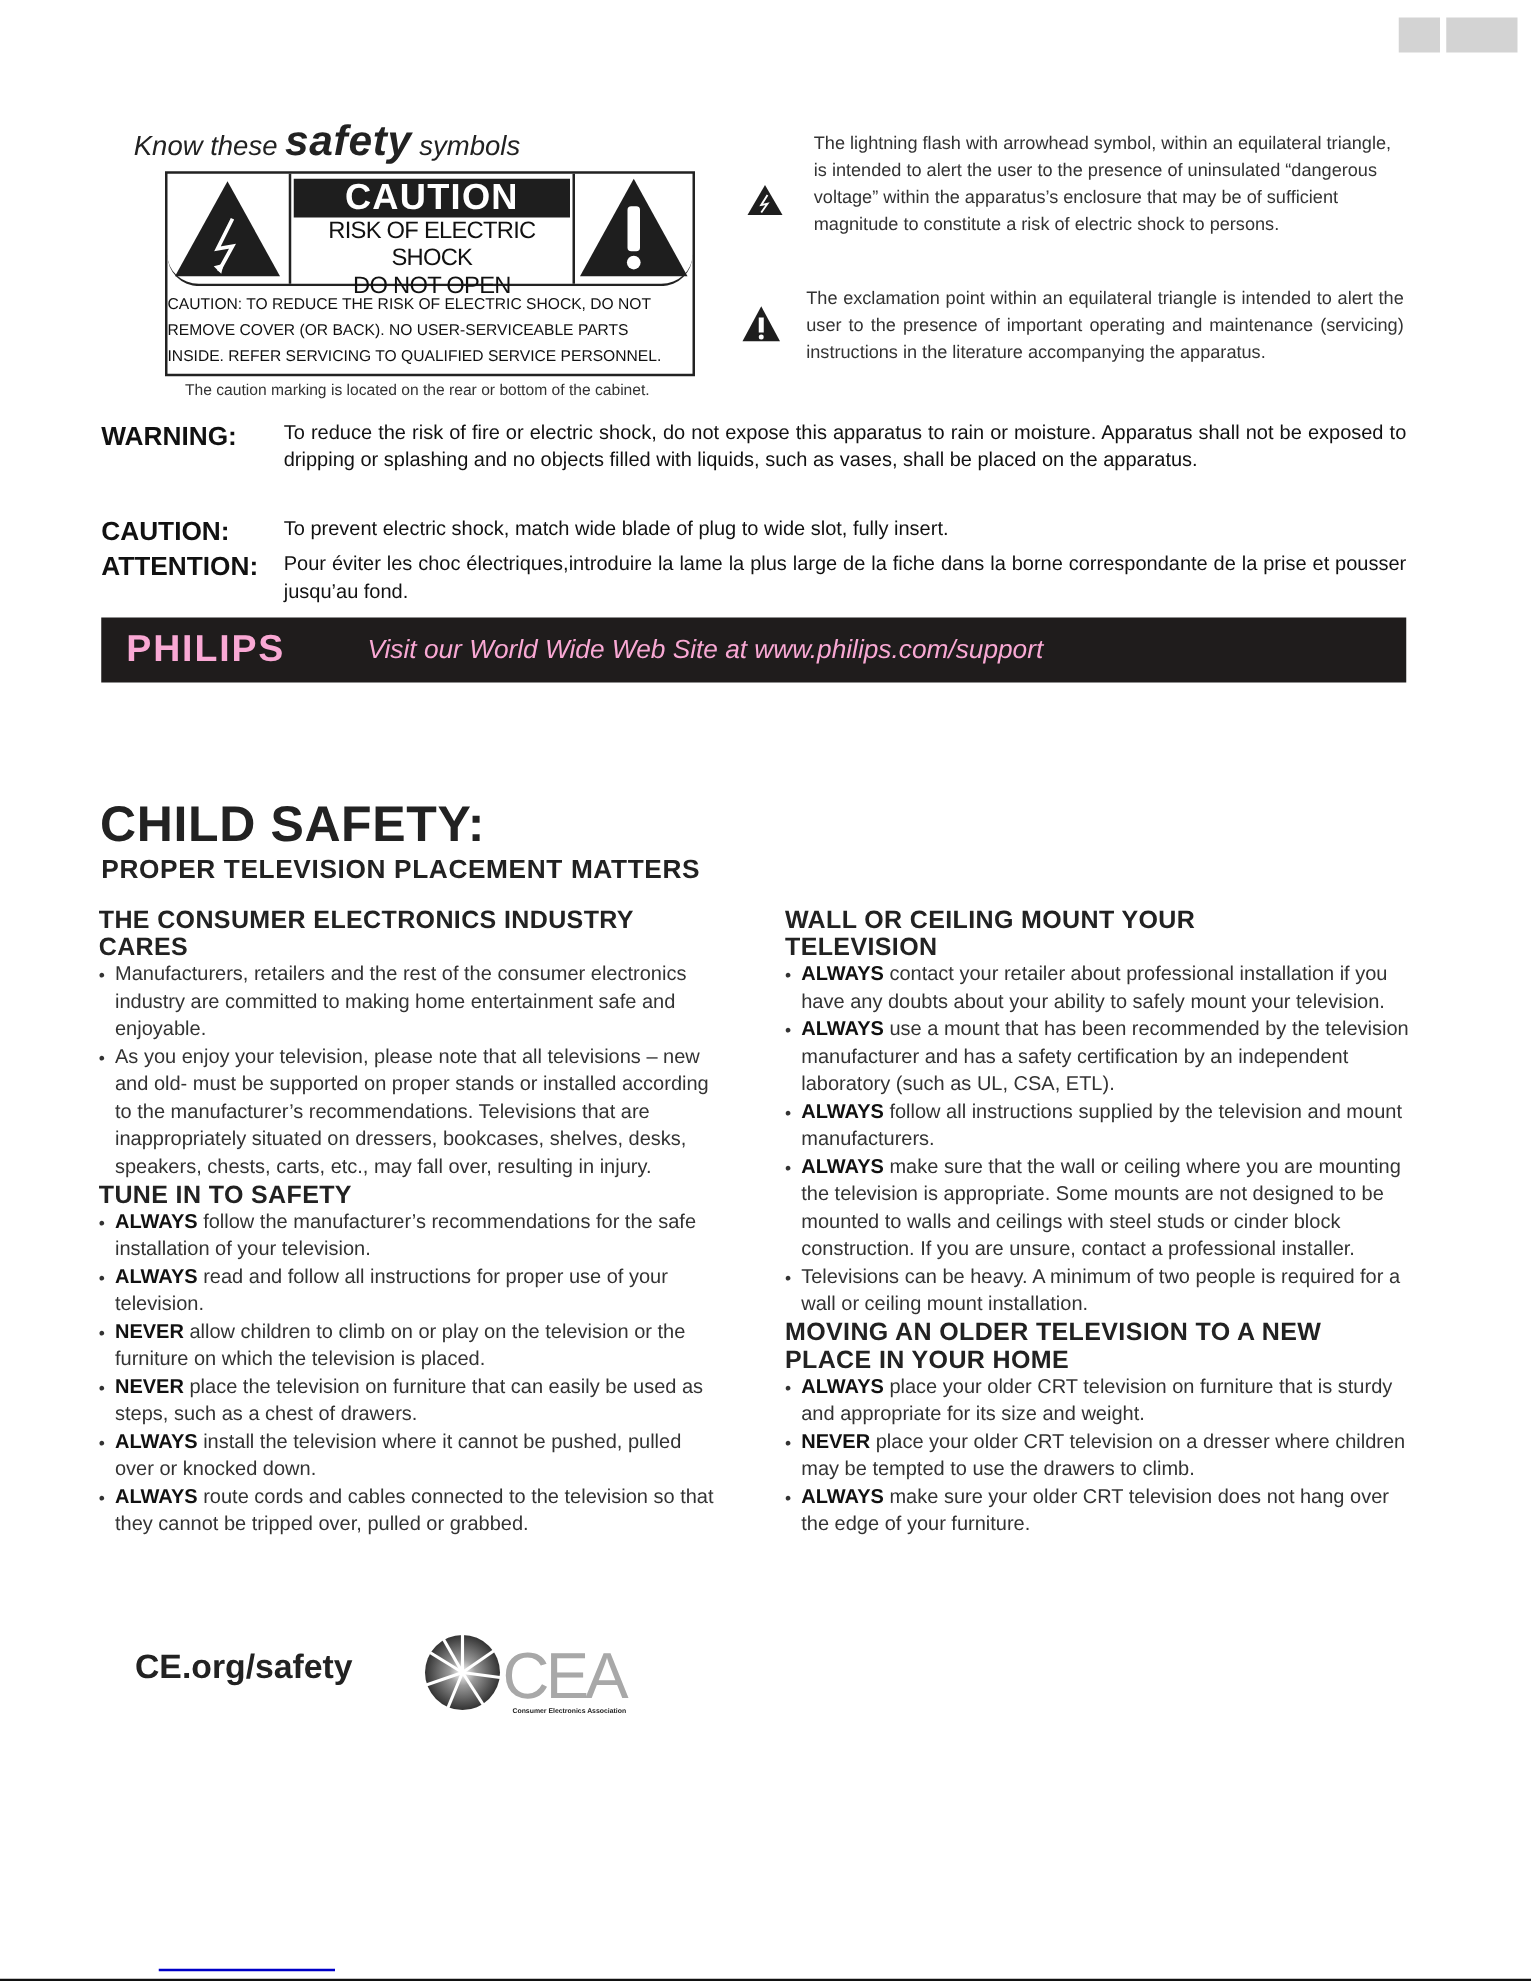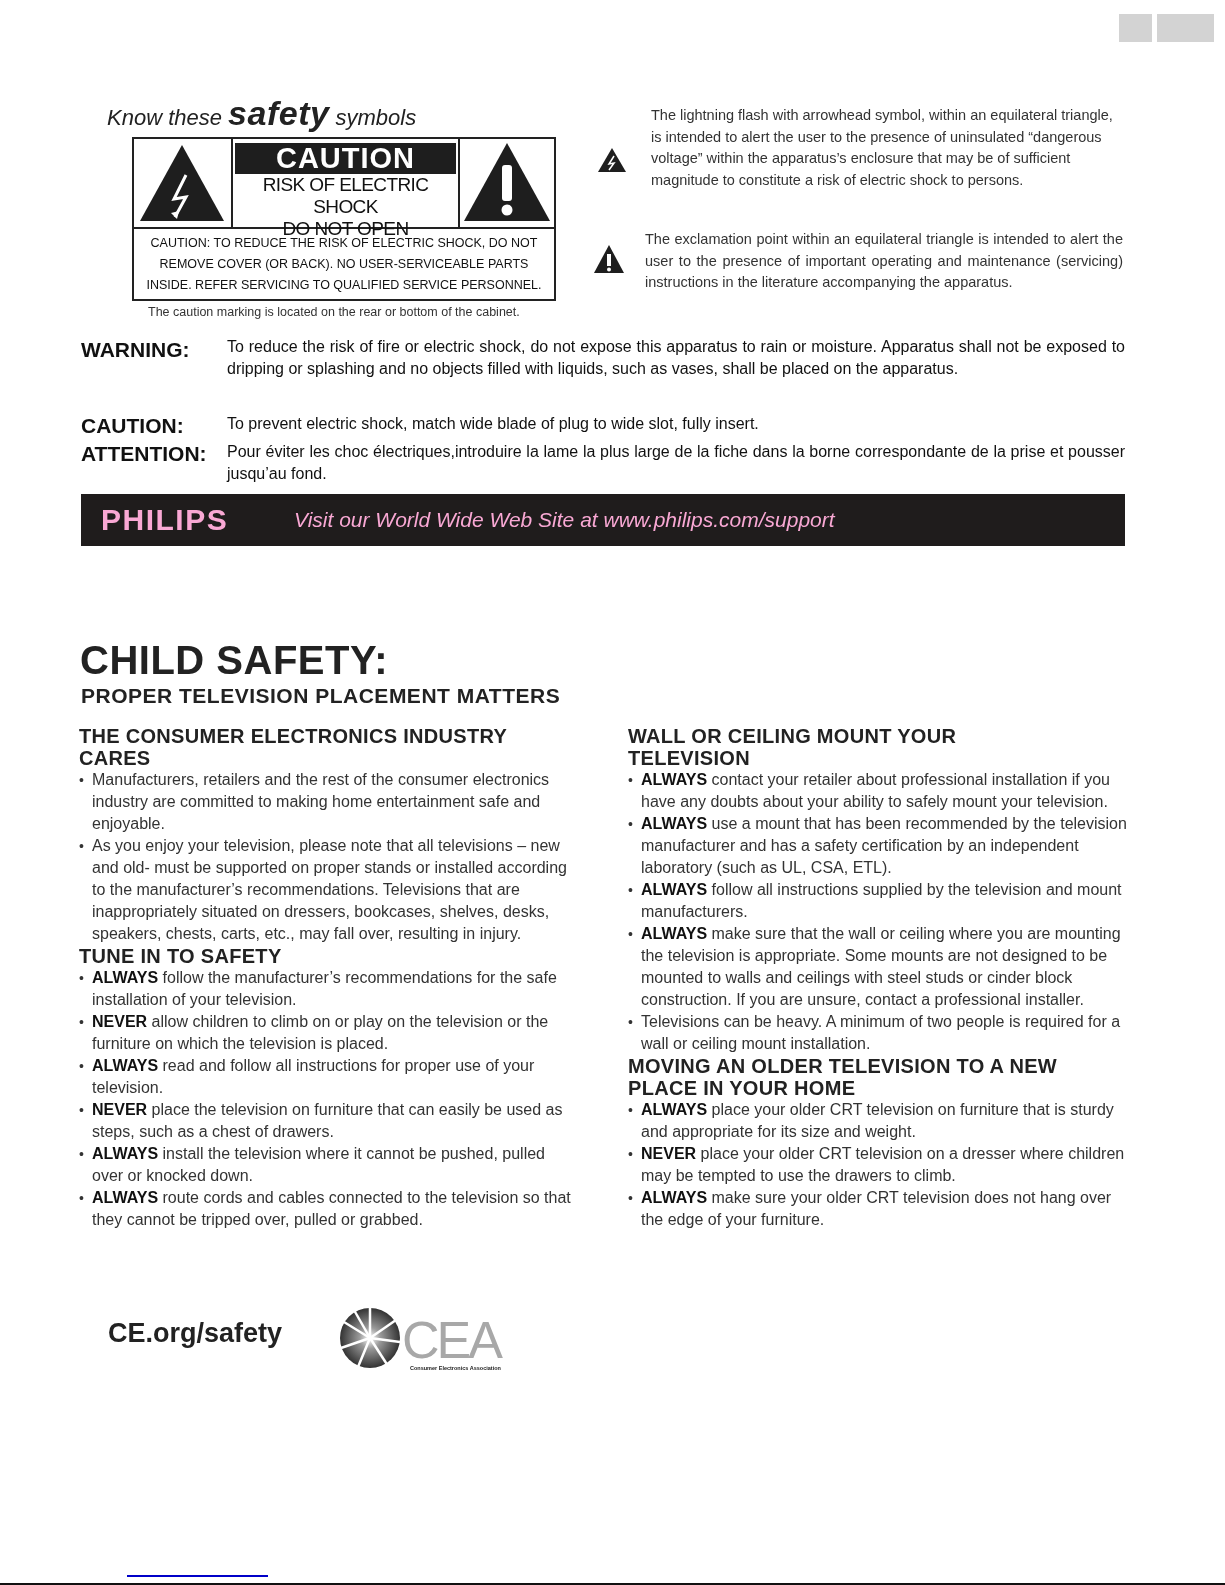--- a/index.html
+++ b/index.html
@@ -9,27 +9,27 @@
   .abs { position: absolute; }
 
   
   .pgtab { position: absolute; top: 14px; height: 28px; background: #d3d3d3; }
 
   
   .know { left: 107px; top: 94px; font-size: 22px; font-style: italic; color: #222; white-space: nowrap; }
   .know .big { font-size: 34px; font-weight: bold; font-style: italic; letter-spacing: 0.5px; }
 
   .cbox { left: 132px; top: 137px; width: 424px; height: 164px; border: 2px solid #222; box-sizing: border-box; }
-  .cbox .toprow { position: absolute; left: 0; top: 0; width: 100%; height: 88px; border-bottom: 2px solid #222; }
+  .cbox .toprow { position: absolute; left: 0; top: 0; width: 100%; height: 88px; border-bottom: 2px solid #222; border-radius: 25px; }
   .cbox .lcell { position: absolute; left: 0; top: 0; width: 99px; height: 88px; border-right: 2px solid #222; box-sizing: border-box; }
   .cbox .rcell { position: absolute; right: 0; top: 0; width: 96px; height: 88px; border-left: 2px solid #222; box-sizing: border-box; }
   .cbox .mcell { position: absolute; left: 99px; right: 96px; top: 0; height: 88px; text-align: center; }
   .caution-bar { margin: 4px 2px 0 2px; background: #1e1e1e; color: #fff; font-weight: bold; font-size: 29px; line-height: 31px; letter-spacing: 1px; }
   .risk { font-size: 19px; line-height: 22px; letter-spacing: -0.6px; color: #111; }
-  .cbox .lower { position: absolute; left: 0; top: 90px; width: 100%; text-align: center; font-size: 12.5px; line-height: 21px; padding-top: 4px; color: #111; }
+  .cbox .lower { position: absolute; left: 0; top: 90px; width: 100%; font-size: 12.5px; line-height: 21px; padding-top: 4px; color: #111; }
   .marking-note { left: 148px; top: 305px; font-size: 12.5px; color: #333; white-space: nowrap; }
 
   .sym-desc { font-size: 14.5px; line-height: 21.5px; color: #333; }
   .desc1 { left: 651px; top: 105px; width: 475px; }
   .desc2 { left: 645px; top: 229px; width: 478px; text-align: justify; }
 
   
   .wlabel { font-weight: bold; font-size: 21px; color: #111; }
   .wtext { font-size: 16px; line-height: 22px; color: #111; text-align: justify; }
 
@@ -126,22 +126,22 @@
 
 <div class="col" style="left:79px;top:725px;width:500px;">
   <div class="sec-h">THE CONSUMER ELECTRONICS INDUSTRY CARES</div>
   <ul class="blist">
     <li><span>Manufacturers, retailers and the rest of the consumer electronics industry are committed to making home entertainment safe and enjoyable.</span></li>
     <li><span>As you enjoy your television, please note that all televisions – new and old- must be supported on proper stands or installed according to the manufacturer’s recommendations. Televisions that are inappropriately situated on dressers, bookcases, shelves, desks, speakers, chests, carts, etc., may fall over, resulting in injury.</span></li>
   </ul>
   <div class="sec-h">TUNE IN TO SAFETY</div>
   <ul class="blist">
     <li><span class="kw">ALWAYS</span><span> follow the manufacturer’s recommendations for the safe installation of your television.</span></li>
+    <li><span class="kw">ALWAYS</span><span> read and follow all instructions for proper use of your television.</span></li>
     <li><span class="kw">NEVER</span><span> allow children to climb on or play on the television or the furniture on which the television is placed.</span></li>
-    <li><span class="kw">ALWAYS</span><span> read and follow all instructions for proper use of your television.</span></li>
     <li><span class="kw">NEVER</span><span> place the television on furniture that can easily be used as steps, such as a chest of drawers.</span></li>
     <li><span class="kw">ALWAYS</span><span> install the television where it cannot be pushed, pulled over or knocked down.</span></li>
     <li><span class="kw">ALWAYS</span><span> route cords and cables connected to the television so that they cannot be tripped over, pulled or grabbed.</span></li>
   </ul>
 </div>
 
 <div class="col" style="left:628px;top:725px;width:502px;">
   <div class="sec-h" style="width:420px;">WALL OR CEILING MOUNT YOUR TELEVISION</div>
   <ul class="blist">
     <li><span class="kw">ALWAYS</span><span> contact your retailer about professional installation if you have any doubts about your ability to safely mount your television.</span></li>

